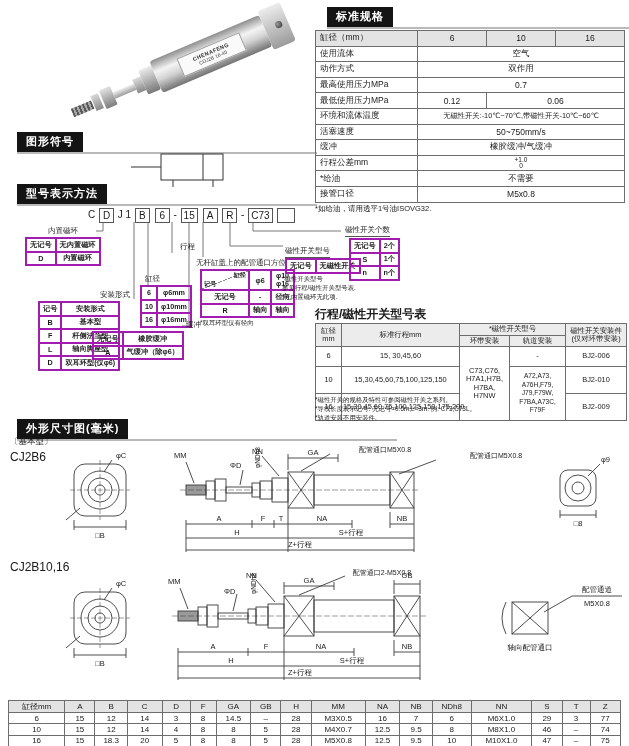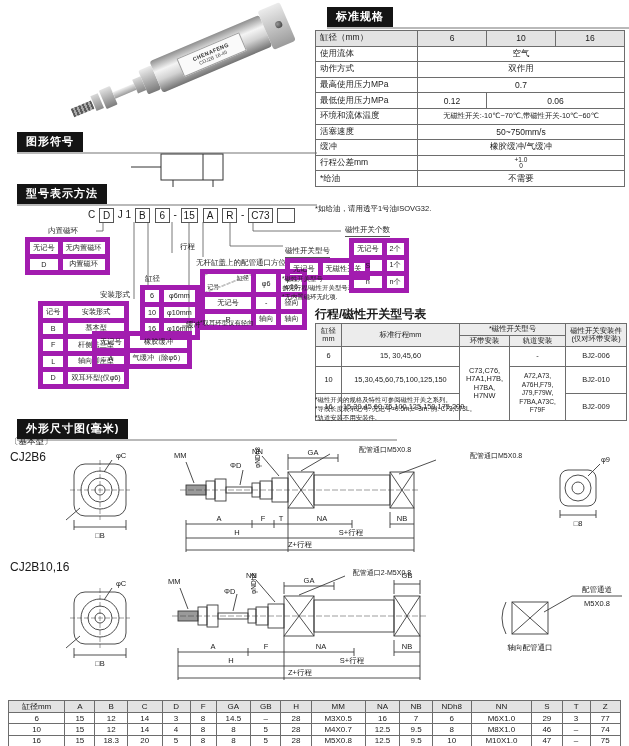--- a/index.html
+++ b/index.html
@@ -40,21 +40,21 @@
   .fn{position:absolute;font-size:7.5px;color:#1a1a1a;}
   
   .symbol{position:absolute;left:125px;top:148px;}
   
   .model-sec{position:absolute;left:0;top:198px;width:629px;height:222px;}
   .code-row{position:absolute;left:88px;top:10px;font-size:10px;white-space:nowrap;}
   .code-row .cp{display:inline-block;height:13px;line-height:13px;vertical-align:top;}
   .code-row .box{border:1px solid #555;min-width:9px;text-align:center;padding:0 2px;margin:0 1px;}
   .mini-title{position:absolute;font-size:7.5px;white-space:nowrap;}
   .mini{position:absolute;font-size:7.2px;}
-  .mini td,.mini th{border:5px solid #a21caf;height:11.5px;padding:0 3px;text-align:center;font-weight:normal;white-space:nowrap;}
+  .mini td,.mini th{border:2px solid #a21caf;height:11.5px;padding:0 3px;text-align:center;font-weight:bold;white-space:nowrap;}
   .u{border-bottom:1px solid #555;padding-bottom:1px;}
   .tiny{position:absolute;font-size:6.4px;color:#222;line-height:9px;white-space:nowrap;}
   .diag{position:relative;width:40px;
         background:linear-gradient(to bottom right,transparent 49%,#8a8a8a 49%,#8a8a8a 51%,transparent 51%);}
   .diag .tr{position:absolute;top:0;right:2px;font-size:6.2px;}
   .diag .bl{position:absolute;bottom:0;left:2px;font-size:6.2px;}
   
   .stk-title{position:absolute;left:315px;top:306px;font-size:12px;font-weight:bold;}
   .stk{position:absolute;left:315px;top:323px;width:311px;font-size:7.4px;table-layout:fixed;}
   .stk th,.stk td{border:1px solid #6d6d6d;text-align:center;padding:1px 1px;font-weight:normal;white-space:pre-line;line-height:8.5px;}
@@ -147,20 +147,24 @@
     <td colspan="3">
       <span class="tol">
               <span>+1.0</span>
               <span>0</span>
             </span>
     </td>
   </tr>
   <tr>
     <td class="lbl">*给油</td>
     <td colspan="3">不需要</td>
+  </tr>
+  <tr>
+    <td class="lbl">接管口径</td>
+    <td colspan="3">M5x0.8</td>
   </tr>
 </tbody>
     </table>
 <div class="fn" style="left:315px;top:204px;">*如给油，请用透平1号油ISOVG32.</div>
 
 <div class="symbol">
   <svg width="120" height="44" viewBox="0 0 120 44">
     <g stroke="#333" stroke-width="1" fill="none">
       <rect x="36" y="6" width="62" height="26"></rect>
       <line x1="78" y1="6" x2="78" y2="32"></line>

